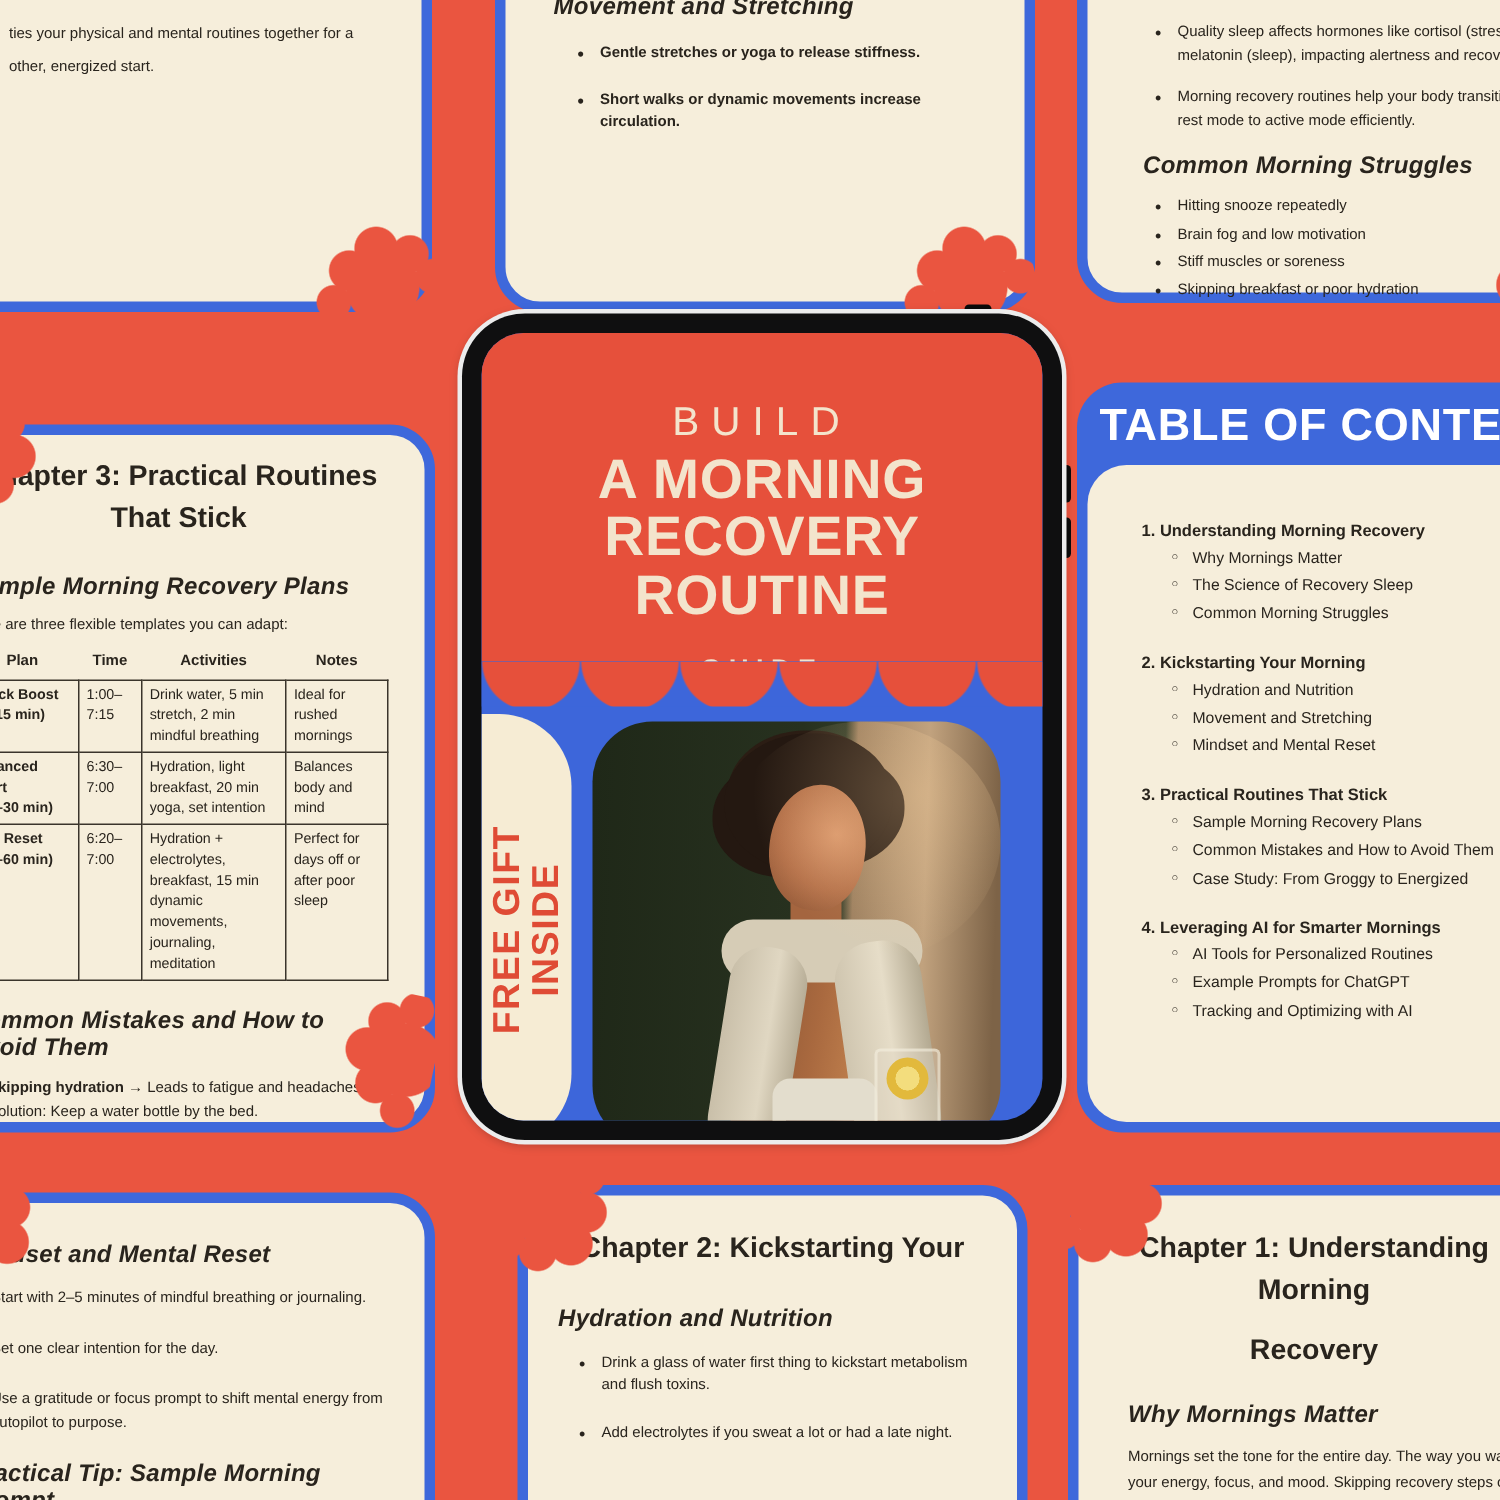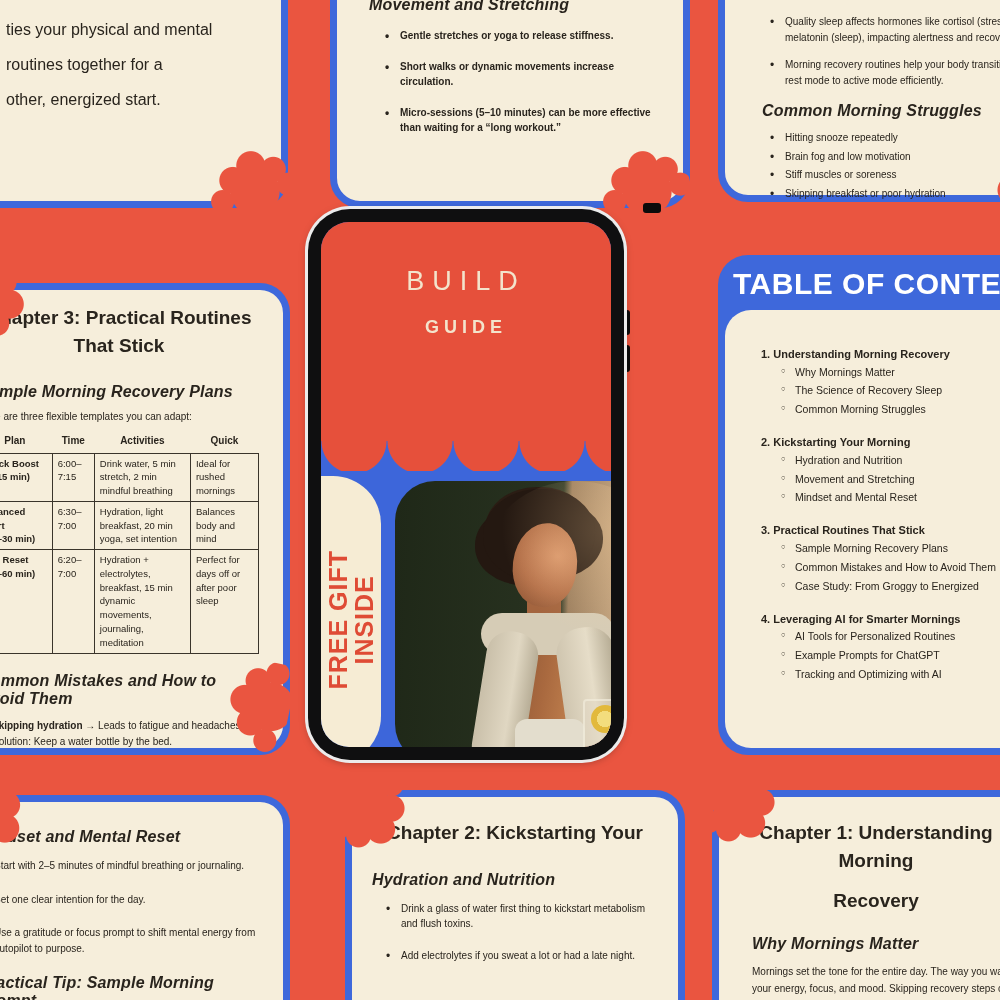--- a/index.html
+++ b/index.html
@@ -13,21 +13,21 @@
   .page{
     position:absolute;
     background:#F6EEDB;
     border:7px solid #3E68DB;
     border-radius:30px;
     box-sizing:border-box;
     z-index:1;
   }
   .h-italic{font-style:italic;font-weight:bold;font-size:16px;letter-spacing:.2px;}
   .h-chapter{font-weight:bold;font-size:19px;text-align:center;line-height:1.45;}
-  .body-txt{font-size:16px;line-height:1.6;}
+  .body-txt{font-size:10px;line-height:1.6;}
   ul.blt{list-style:none;margin:0;padding:0;}
   ul.blt li{position:relative;padding-left:15px;font-size:10px;line-height:1.55;}
   ul.blt li::before{content:"•";position:absolute;left:0;top:-1px;font-size:12px;}
   
   .p-tl{left:-70px;top:-150px;width:358px;height:358px;padding:155px 20px 0 69px;}
   .p-tl .body-txt{line-height:2.2;}
   
   .p-tc{left:330px;top:-88px;width:360px;height:296px;padding:77px 30px 0 48px;}
   .p-tc .h-italic{margin:0 0 14px -16px;}
   .p-tc ul.blt li{margin-bottom:15px;font-weight:bold;}
@@ -46,21 +46,21 @@
   table.plan td{border:1.5px solid #3a342b;padding:3px 5px;vertical-align:top;}
   table.plan td.c-plan{width:72px;font-weight:bold;}
   table.plan td.c-time{width:34px;}
   table.plan td.c-act{width:98px;}
   table.plan td.c-note{width:64px;}
   .p-ml .h-mistakes{margin:18px 0 10px;}
   .p-ml .mistake{font-size:10px;line-height:1.6;padding-left:13px;position:relative;}
   .p-ml .mistake::before{content:"•";position:absolute;left:0;top:-1px;font-size:12px;}
   .p-ml .mistake b{font-weight:bold;}
   
-  .tablet{position:absolute;left:308px;top:209px;width:316px;height:551px;z-index:3;}
+  .tablet{position:absolute;left:308px;top:209px;width:400px;height:551px;z-index:3;}
   .t-frame{
     position:absolute;inset:0;background:#0F0F10;border-radius:42px;padding:13px;
     box-sizing:border-box;box-shadow:0 0 0 3px #ECECEC,0 2px 8px rgba(0,0,0,.35);
   }
   .t-btn{position:absolute;background:#0b0b0b;border-radius:3px;}
   .t-btn.power{top:-6px;left:335px;width:18px;height:10px;}
   .t-btn.vol1{right:-6px;top:101px;width:10px;height:25px;}
   .t-btn.vol2{right:-6px;top:136px;width:10px;height:27px;}
   .screen{position:relative;width:100%;height:100%;border-radius:28px;overflow:hidden;
     display:flex;flex-direction:column;background:#3D66DA;}
@@ -151,21 +151,20 @@
   <div class="page p-tl">
     <div class="body-txt">ties your physical and mental routines together for a</div>
     <div class="body-txt">other, energized start.</div>
   </div>
 
   <div class="page p-tc">
     <div class="h-italic">Movement and Stretching</div>
     <ul class="blt">
       <li>Gentle stretches or yoga to release stiffness.</li>
       <li>Short walks or dynamic movements increase circulation.</li>
-      <li>Micro-sessions (5–10 minutes) can be more effective than waiting for a “long workout.”</li>
     </ul>
   </div>
 
   <div class="page p-tr">
     <ul class="blt">
       <li>Quality sleep affects hormones like cortisol (stress) and melatonin (sleep), impacting alertness and recovery.</li>
       <li>Morning recovery routines help your body transition from rest mode to active mode efficiently.</li>
     </ul>
     <div class="h-italic">Common Morning Struggles</div>
     <ul class="blt tight">
@@ -179,25 +178,25 @@
   <div class="page p-ml">
     <div class="h-chapter">Chapter 3: Practical Routines That Stick</div>
     <div class="h-italic">Sample Morning Recovery Plans</div>
     <div class="intro">Here are three flexible templates you can adapt:</div>
     <table class="plan">
       <tbody>
           <tr>
         <th>Plan</th>
         <th>Time</th>
         <th>Activities</th>
-        <th>Quick</th>
+        <th>Notes</th>
       </tr>
       <tr>
         <td class="c-plan"><span>Quick Boost</span><br><span>(5–15 min)</span></td>
-        <td class="c-time"><span>6:00–</span><br><span>7:15</span></td>
+        <td class="c-time"><span>1:00–</span><br><span>7:15</span></td>
         <td class="c-act">Drink water, 5 min stretch, 2 min mindful breathing</td>
         <td class="c-note">Ideal for rushed mornings</td>
       </tr>
       <tr>
         <td class="c-plan"><span>Balanced Start</span><br><span>(15–30 min)</span></td>
         <td class="c-time"><span>6:30–</span><br><span>7:00</span></td>
         <td class="c-act">Hydration, light breakfast, 20 min yoga, set intention</td>
         <td class="c-note">Balances body and mind</td>
       </tr>
       <tr>
@@ -282,20 +281,24 @@
   <div class="flower fl-8"></div>
 
   <div class="tablet">
     <div class="t-btn power"></div>
     <div class="t-btn vol1"></div>
     <div class="t-btn vol2"></div>
     <div class="t-frame">
       <div class="screen">
         <div class="cover-top">
           <div class="cover-kicker">BUILD</div>
+          <div class="cover-title">
+            <div>A MORNING</div>
+            <div>RECOVERY ROUTINE</div>
+          </div>
           <div class="cover-sub">GUIDE</div>
         </div>
         <div class="cover-scallops"></div>
         <div class="cover-bottom">
           <div class="gift-pill">
             <div class="gift-txt">
               <div>FREE GIFT</div>
               <div>INSIDE</div>
             </div>
           </div>

